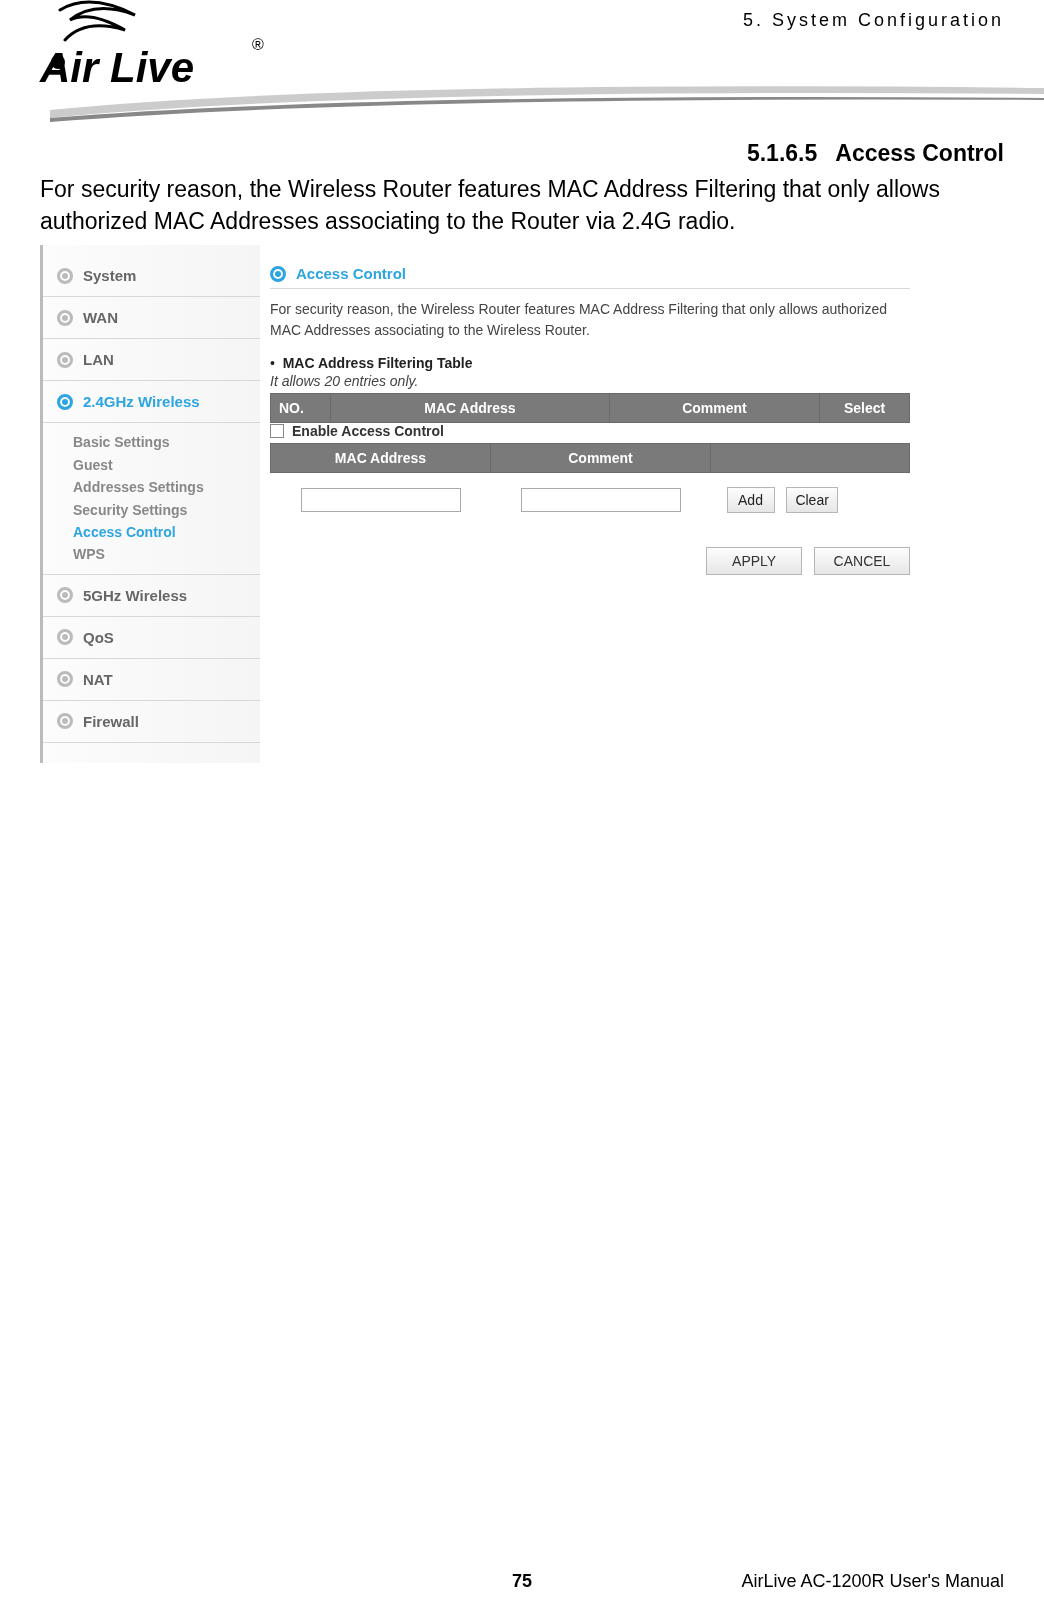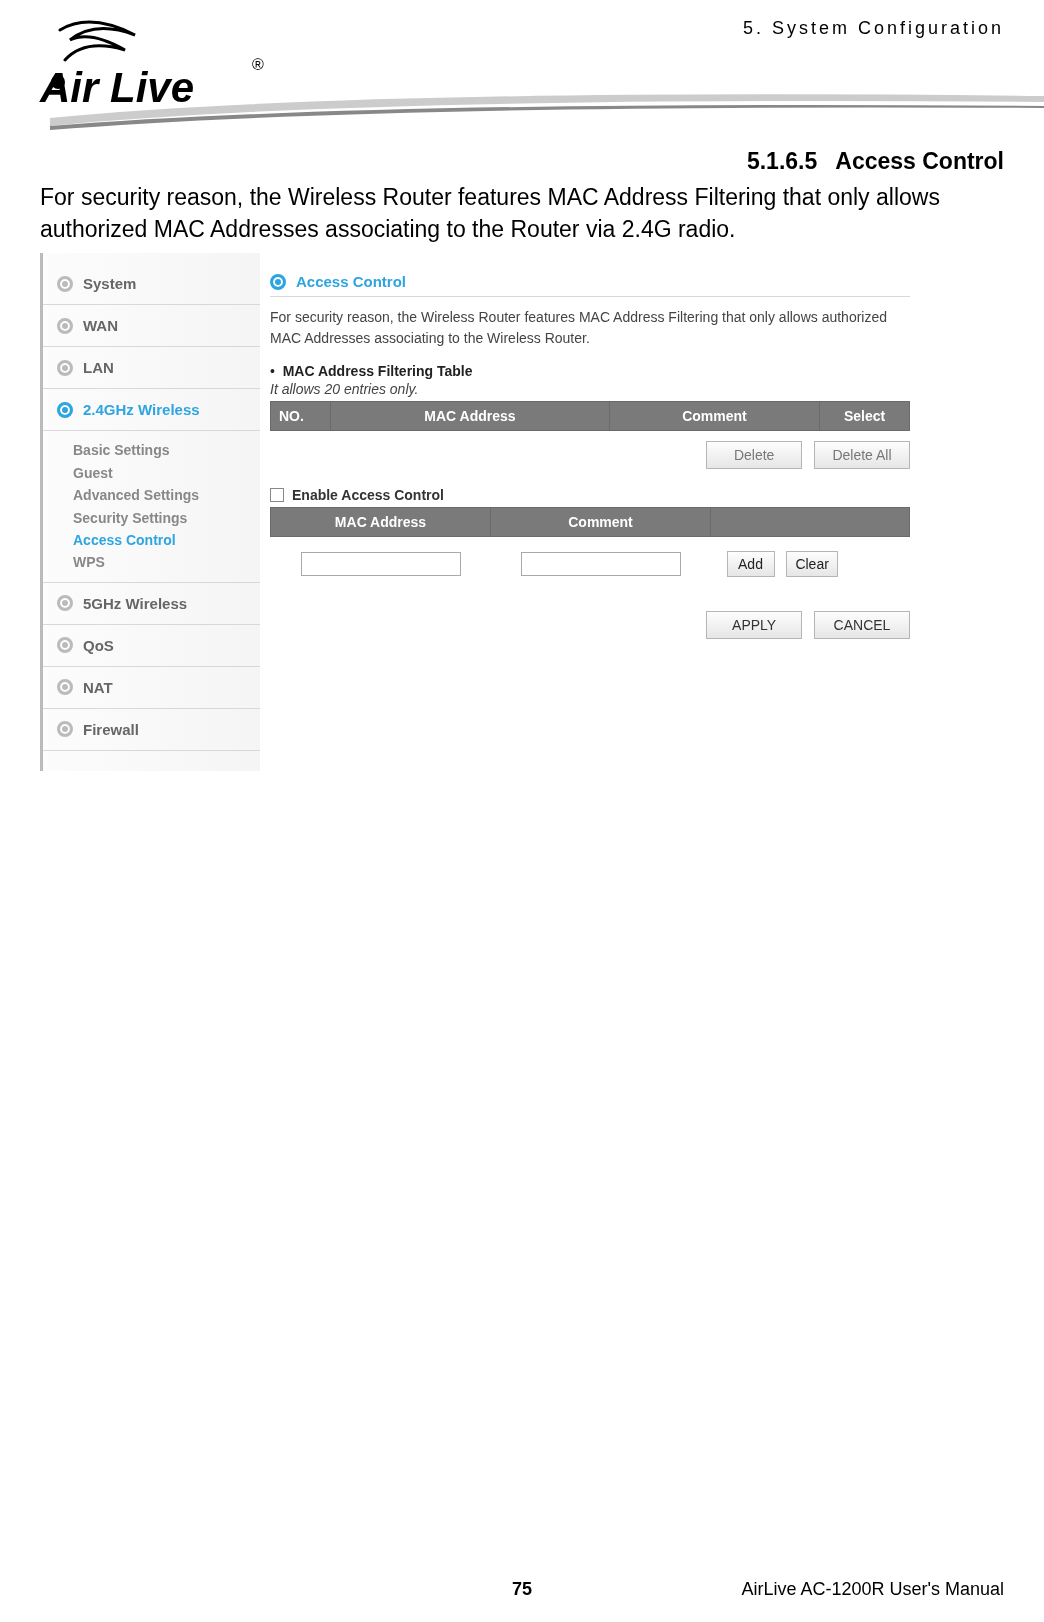--- a/index.html
+++ b/index.html
@@ -9,34 +9,33 @@
     background: #fff;
     font-family: Arial, Helvetica, sans-serif;
     position: relative;
     color: #000;
   }
   .page { width: 100%; height: 100%; position: relative; padding: 0; }
   .header {
     position: relative;
     height: 120px;
     padding: 10px 30px 0 30px;
-    margin-top: 8px;
   }
   .chapter-label {
     position: absolute;
     right: 40px;
     top: 10px;
     font-size: 18px;
     font-family: Arial, sans-serif;
     letter-spacing: 3px;
   }
   .logo {
     position: absolute;
     left: 20px;
-    top: 12px;
+    top: 0;
   }
   .logo svg { width: 270px; height: 95px; }
   .header-swoosh {
     position: absolute;
     left: 50px;
     right: 0;
     top: 70px;
     height: 60px;
   }
   .header-swoosh svg { width: 100%; height: 100%; }
@@ -238,21 +237,21 @@
           <span class="radio-icon"></span>
           <span>LAN</span>
         </div>
         <div class="sidebar-item active">
           <span class="radio-icon on"></span>
           <span>2.4GHz Wireless</span>
         </div>
         <div class="submenu">
           <div>Basic Settings</div>
           <div>Guest</div>
-          <div>Advanced Settings</div>
+          <div>Addresses Settings</div>
           <div>Security Settings</div>
           <div class="subactive">Access Control</div>
           <div>WPS</div>
         </div>
         <div class="sidebar-item">
           <span class="radio-icon"></span>
           <span>5GHz Wireless</span>
         </div>
         <div class="sidebar-item">
           <span class="radio-icon"></span>
@@ -279,24 +278,20 @@
         <table class="filter-table">
           <thead>
             <tr>
               <th class="no">NO.</th>
               <th>MAC Address</th>
               <th>Comment</th>
               <th class="sel">Select</th>
             </tr>
           </thead>
         </table>
-        <div class="btn-row">
-          <span class="ui-btn">Delete</span>
-          <span class="ui-btn">Delete All</span>
-        </div>
         <div class="enable-row">
           <span class="checkbox"></span>
           <span>Enable Access Control</span>
         </div>
         <table class="entry-table">
           <thead>
             <tr>
               <th class="mac">MAC Address</th>
               <th class="comment">Comment</th>
               <th class="actions"></th>

